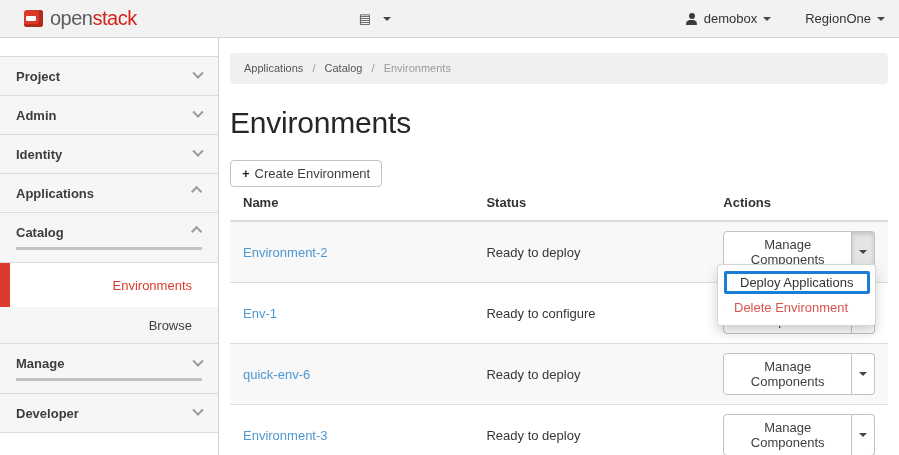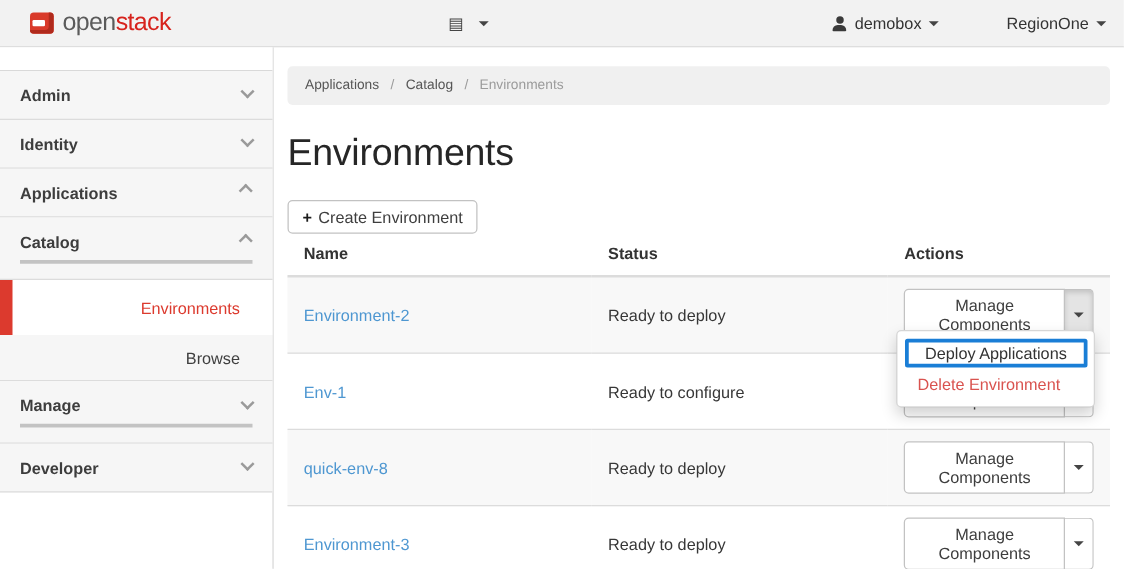--- a/index.html
+++ b/index.html
@@ -11,21 +11,21 @@
     background:#f2f2f2; border-bottom:1px solid #d7d7d7; display:flex; align-items:center; }
   .brand { display:flex; align-items:center; margin-left:24px; }
   .logo-cube { width:19px; height:17px; background:#d93a2a; border-radius:3px; position:relative;
     box-shadow:inset -4px -3px 0 #b02a1c; }
   .logo-cube::before { content:""; position:absolute; left:2px; top:6px; width:10px; height:5px; background:#fff; border-radius:1px; }
   .brand-text { margin-left:7px; font-size:20px; letter-spacing:-0.5px; }
   .brand-open { color:#5b5b5b; }
   .brand-stack { color:#d7231d; }
   .ctx-switcher { display:flex; align-items:center; margin-left:222px; color:#333; cursor:pointer; }
   .grid-glyph { font-size:13px; margin-right:6px; color:#444; }
-  .nav-right { margin-left:auto; display:flex; align-items:center; gap:54px; padding-right:14px; }
+  .nav-right { margin-left:auto; display:flex; align-items:center; gap:34px; padding-right:14px; }
   .nav-item { display:flex; align-items:center; color:#333; cursor:pointer; }
   .caret { display:inline-block; width:0; height:0; border-left:4px solid transparent;
     border-right:4px solid transparent; border-top:4px solid #444; margin-left:6px; }
   .user-glyph { display:inline-block; position:relative; width:12px; height:12px; margin-right:6px; }
   .user-glyph::before { content:""; position:absolute; top:0; left:3px; width:6px; height:6px; border-radius:50%; background:#3a3a3a; }
   .user-glyph::after { content:""; position:absolute; bottom:0; left:0.5px; width:11px; height:5px; border-radius:5px 5px 1px 1px; background:#3a3a3a; }
 
   
   .sidebar { position:absolute; top:38px; left:0; width:219px; height:417px;
     background:#fff; border-right:1px solid #d2d2d2; }
@@ -100,20 +100,24 @@
       <span>RegionOne</span>
       <span class="caret"></span>
     </div>
   </div>
 </div>
 
 <div class="sidebar">
   <div class="side-spacer"></div>
 
   <div class="side-item group">
+    <span>Project</span>
+    <span class="chev down"></span>
+  </div>
+  <div class="side-item group">
     <span>Admin</span>
     <span class="chev down"></span>
   </div>
   <div class="side-item group">
     <span>Identity</span>
     <span class="chev down"></span>
   </div>
   <div class="side-item group">
     <span>Applications</span>
     <span class="chev up"></span>
@@ -197,21 +201,21 @@
             <div class="btn-group">
               <button class="btn main-act">Manage Components</button>
               <button class="btn caret-btn">
                   <span class="caret"></span>
                 </button>
             </div>
           </div>
         </td>
       </tr>
       <tr class="odd">
-        <td class="name"><a>quick-env-8</a></td>
+        <td class="name"><a>quick-env-6</a></td>
         <td>Ready to deploy</td>
         <td>
           <div class="btn-wrap">
             <div class="btn-group">
               <button class="btn main-act">Manage Components</button>
               <button class="btn caret-btn">
                   <span class="caret"></span>
                 </button>
             </div>
           </div>

